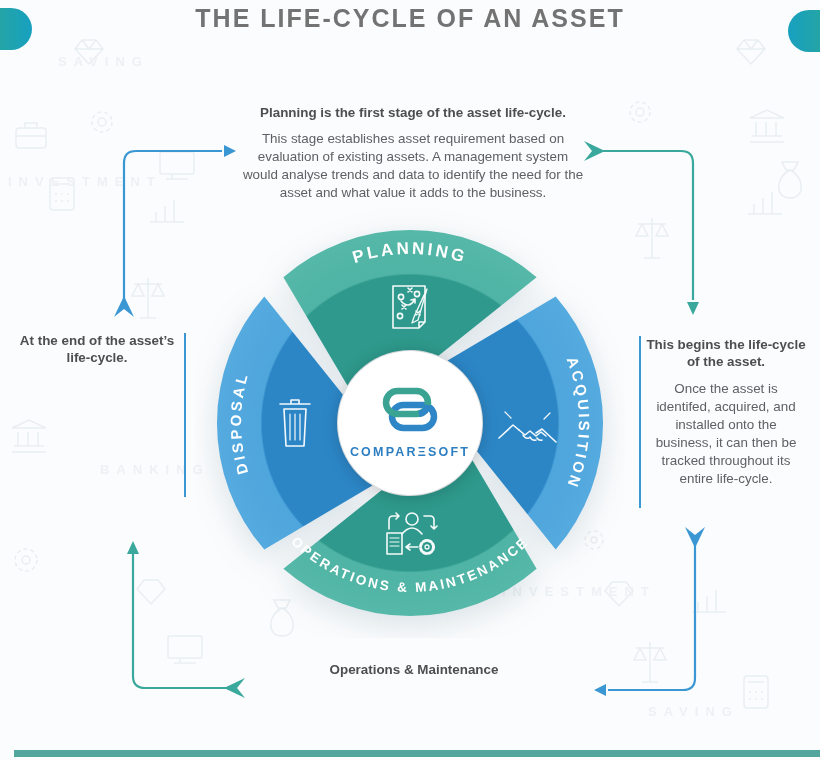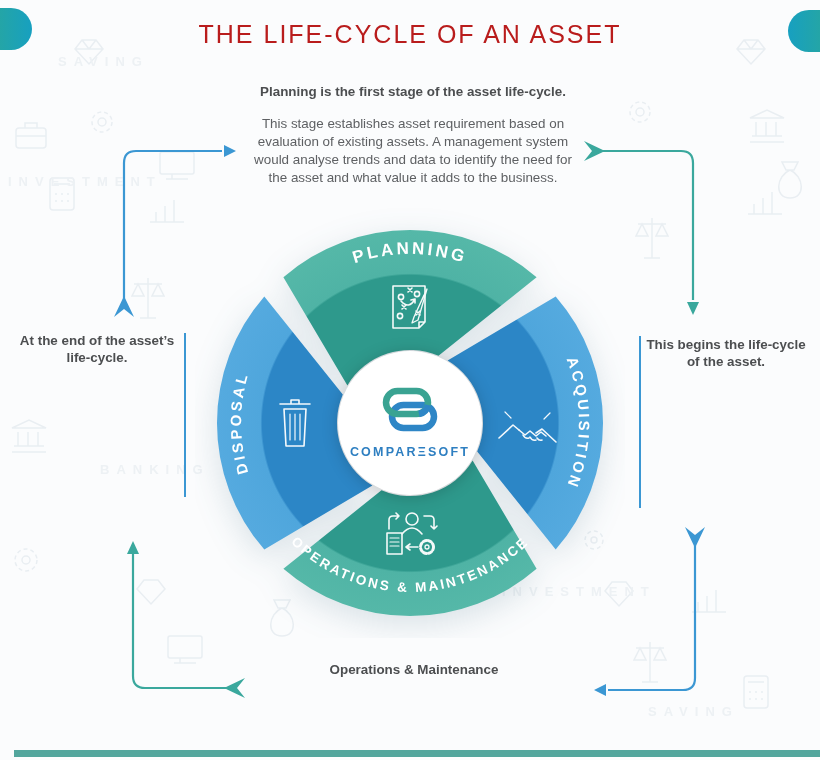--- a/index.html
+++ b/index.html
@@ -9,28 +9,28 @@
     font-family:"Liberation Sans","DejaVu Sans",sans-serif;
   }
   
   #bg-pattern{position:absolute;left:0;top:0;pointer-events:none;}
   .pill{position:absolute;width:52px;height:42px;border-radius:22px;}
   #pill-tl{left:-20px;top:8px;background:linear-gradient(90deg,#2ca897,#17a0c0);}
   #pill-tr{right:-20px;top:10px;background:linear-gradient(270deg,#2ca897,#17a0c0);}
   #footer-bar{position:absolute;left:14px;right:0;bottom:3px;height:7px;background:#53a69d;}
   
   #page-title{
-    position:absolute;left:0;top:20px;width:100%;text-align:center;
-    font-size:25px;font-weight:400;letter-spacing:2px;color:#b91c1c;
+    position:absolute;left:0;top:4px;width:100%;text-align:center;
+    font-size:25px;font-weight:700;letter-spacing:2px;color:#737373;
   }
   
   .callout{position:absolute;text-align:center;color:#5e6063;font-size:13.4px;line-height:1.34;}
   .co-head{font-weight:700;color:#4c4e50;margin:0 0 7px 0;font-size:13.4px;line-height:1.3;}
-  .co-body{margin:15px;}
-  #callout-top{left:230px;top:83px;width:366px;}
+  .co-body{margin:9px;}
+  #callout-top{left:230px;top:104px;width:366px;}
   #callout-right{left:646px;top:336px;width:160px;}
   #callout-right .co-head{margin-bottom:8px;}
   #callout-left{left:14px;top:332px;width:166px;}
   #callout-left .co-head{}
   #callout-bottom{left:246px;top:661px;width:336px;}
   #callout-bottom .co-head{margin-bottom:9px;}
   .vline{position:absolute;width:2px;background:#3b97d3;}
   #divider-left{left:184px;top:333px;height:164px;}
   #divider-right{left:639px;top:336px;height:172px;}
   
@@ -152,20 +152,21 @@
   <div id="footer-bar"></div>
 
   <div id="page-title">THE LIFE-CYCLE OF AN ASSET</div>
 
   <div class="callout" id="callout-top">
     <p class="co-head">Planning is the first stage of the asset life-cycle.</p>
     <p class="co-body">This stage establishes asset requirement based on evaluation of existing assets. A management system would analyse trends and data to identify the need for the asset and what value it adds to the business.</p>
   </div>
   <div class="callout" id="callout-right">
     <p class="co-head">This begins the life-cycle of the asset.</p>
+    <p class="co-body">Once the asset is identifed, acquired, and installed onto the business, it can then be tracked throughout its entire life-cycle.</p>
   </div>
   <div class="callout" id="callout-left">
     <p class="co-head">At the end of the asset’s life-cycle.</p>
   </div>
   <div class="callout" id="callout-bottom">
     <p class="co-head">Operations &amp; Maintenance</p>
   </div>
 
   <div class="vline" id="divider-left"></div>
   <div class="vline" id="divider-right"></div>

